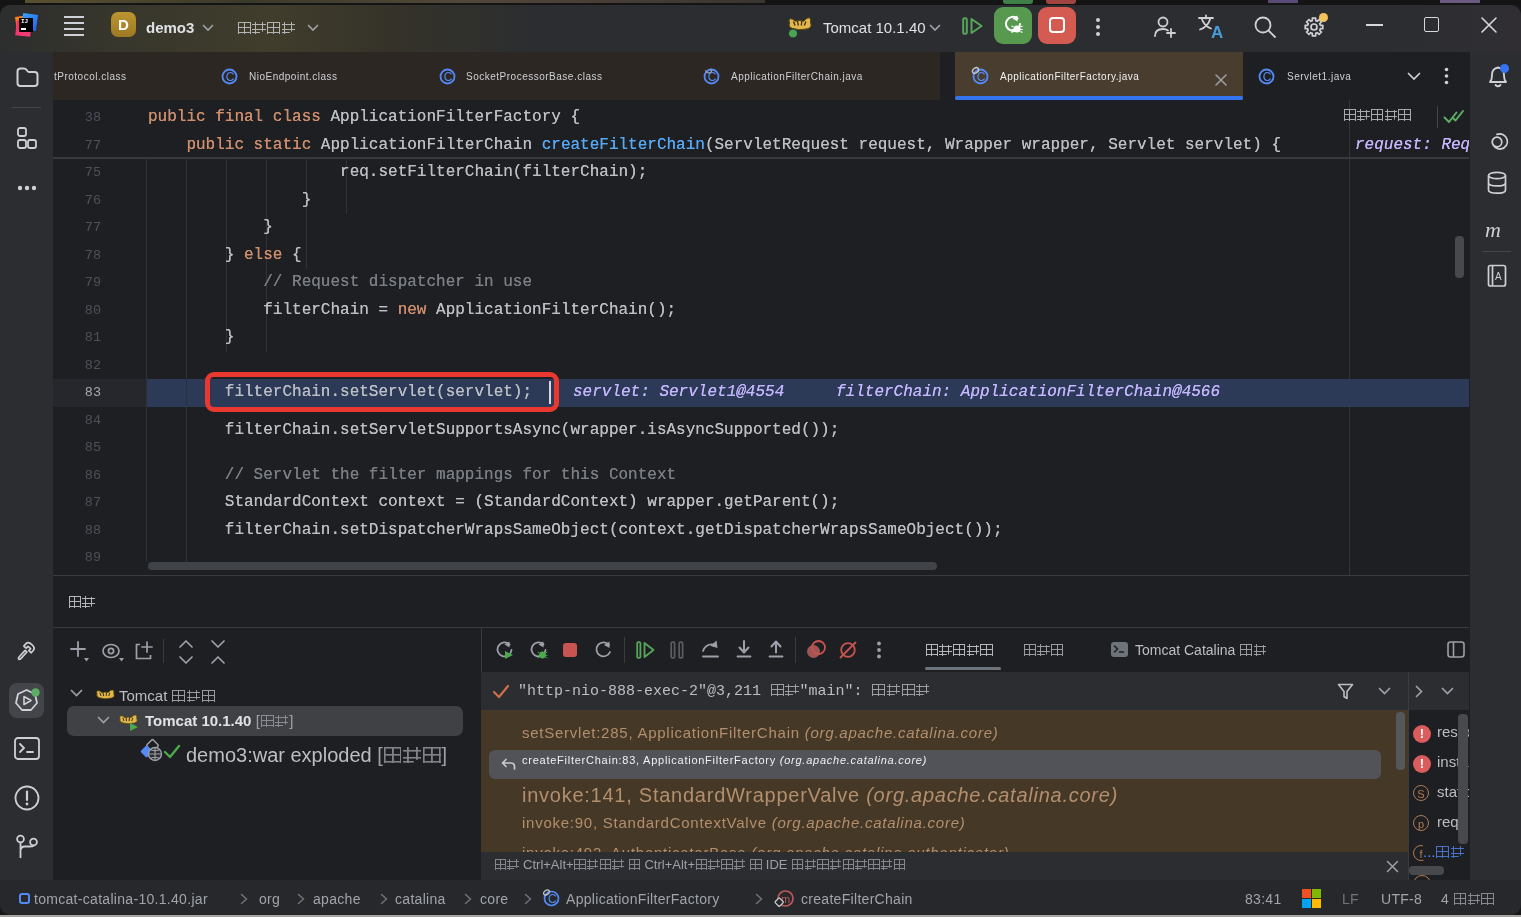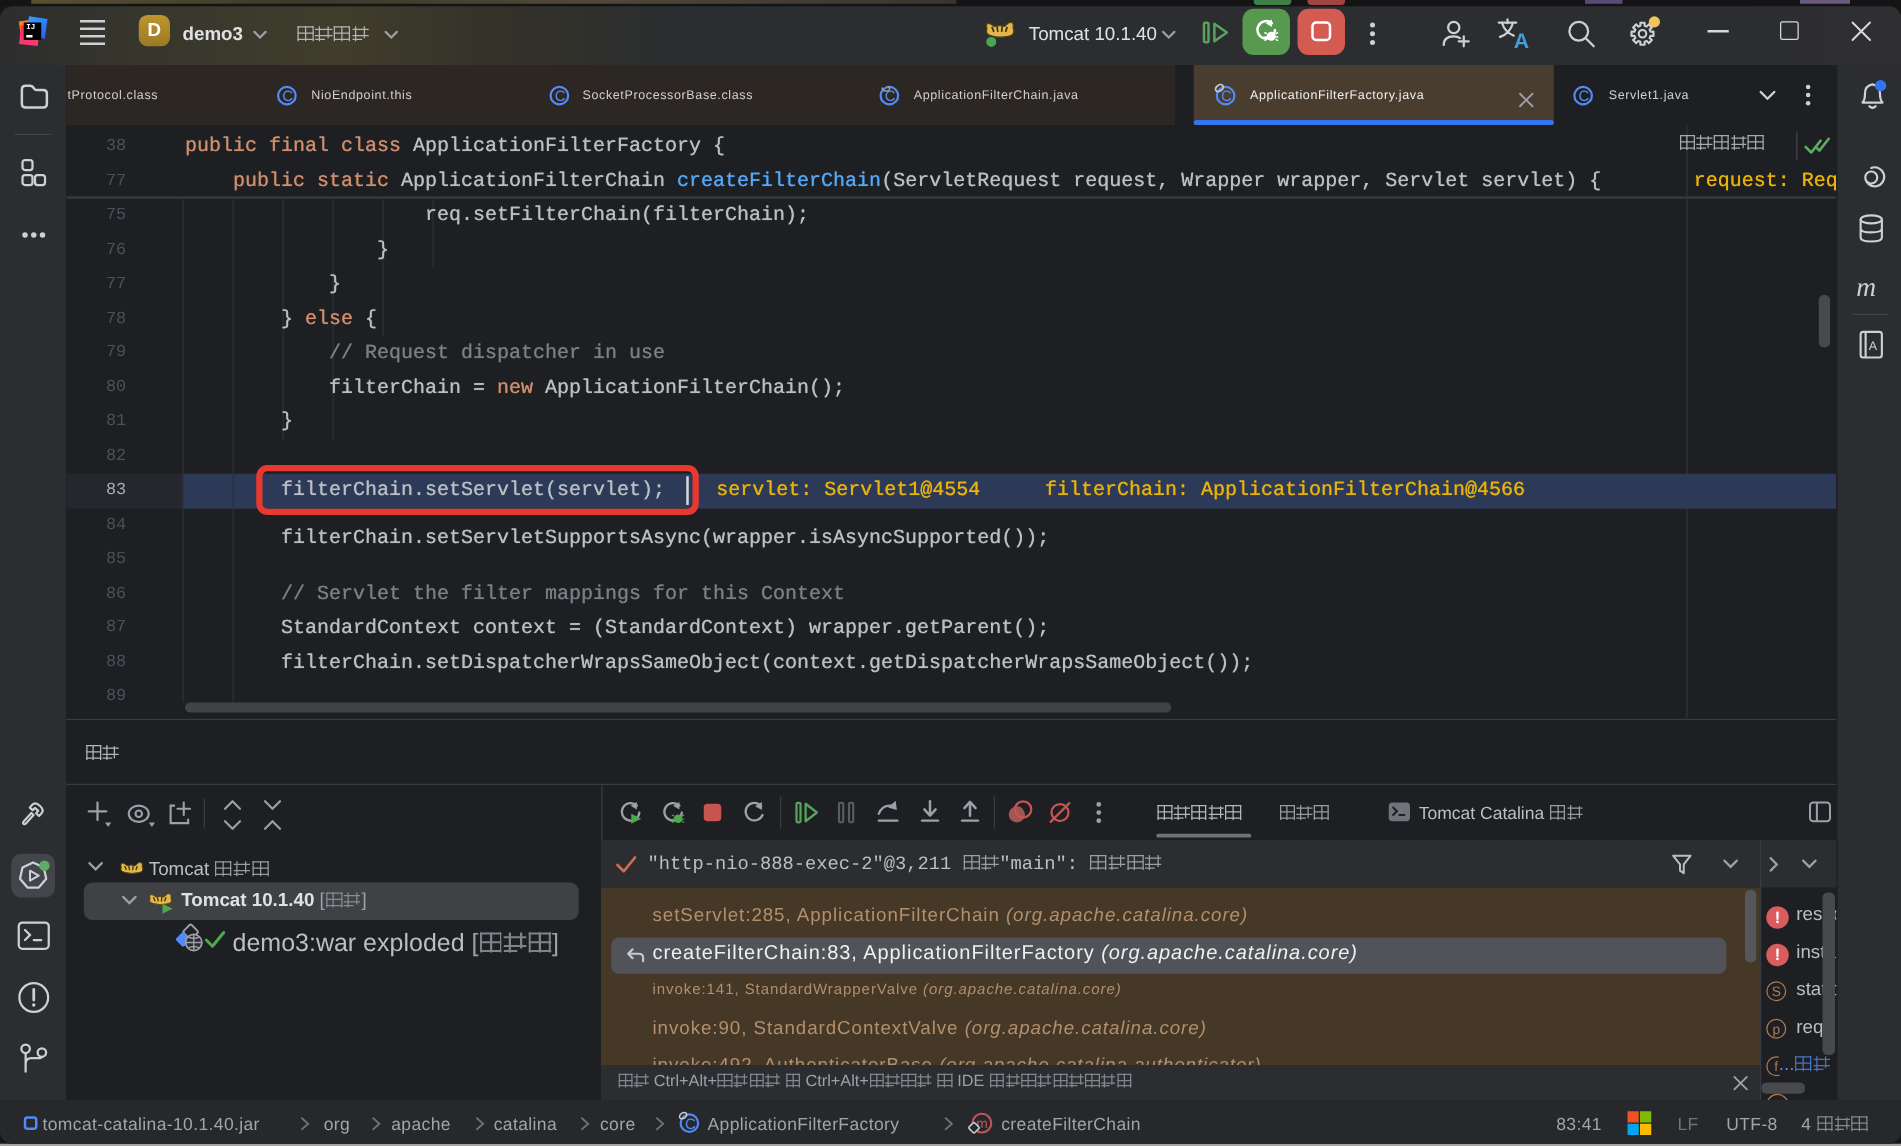--- a/index.html
+++ b/index.html
@@ -26,21 +26,21 @@
 #lstrip{position:absolute;left:0;top:47px;width:53px;height:831px;background:#2b2d30}
 #rstrip{position:absolute;left:1469px;top:47px;width:52px;height:831px;background:#2b2d30;border-left:1px solid #1e1f22}
 
 #tabbar{position:absolute;left:53px;top:47px;width:1416px;height:48px;background:#1e1f22}
 .tabtxt{position:absolute;top:19px;font-size:10px;letter-spacing:.5px;color:#ced0d6;white-space:pre}
 
 #editor{position:absolute;left:53px;top:95px;width:1416px;height:475px;background:#1e1f22;overflow:hidden;font-family:"Liberation Mono",monospace;font-size:16px;letter-spacing:0}
 .ln{position:absolute;left:0;width:48px;text-align:right;font-size:13.5px;letter-spacing:0;color:#4b5059;line-height:27.5px}
 .cl{position:absolute;left:95px;line-height:27.5px;white-space:pre;color:#bcbec4;text-shadow:0 0 .6px currentColor}
 .kw{color:#cf8e6d}.cm{color:#7a7e85}.fn{color:#56a8f5}
-.hint{color:#eab308;}
+.hint{color:#c4b5fd;font-style:italic}
 .guide{position:absolute;width:1px;background:#2f3136}
 
 #bottom{position:absolute;left:53px;top:570px;width:1416px;height:310px;background:#1e1f22;border-top:1px solid #393b40}
 #status{position:absolute;left:0;top:875px;width:1521px;height:35px;background:#26282b;font-size:14px;letter-spacing:.3px;color:#a1a4ab}
 </style></head>
 <body>
 
 <div class="abs" style="left:0;top:0;width:1521px;height:5px;background:#141414"></div>
 <div class="abs" style="left:25px;top:0;width:740px;height:3px;background:linear-gradient(90deg,#5a5030,#3a3a2a 30%,#52483a 60%,#3a3430)"></div>
 <div class="abs" style="left:1003px;top:0;width:30px;height:4px;background:#3f8048;border-radius:0 0 3px 3px"></div>
@@ -213,21 +213,21 @@
 </div>
 <div id="tabbar">
 <div class="abs" style="left:0;top:0;width:887px;height:48px;background:#2c2722"></div>
 <div class="abs" style="left:902px;top:0;width:288px;height:48px;background:#483d2e"></div>
 <div class="abs" style="left:902px;top:44px;width:288px;height:4px;background:#3574f0;border-radius:2px"></div>
 <div class="tabtxt" style="left:1px">tProtocol.class</div>
 <svg class="abs" style="left:168px;top:16px" width="18" height="18">
         <circle cx="8.5" cy="8.5" r="7" stroke="#548af7" stroke-width="1.8" fill="none"></circle>
         <text x="4.8" y="13" font-size="12" fill="#548af7" font-family="Liberation Sans">C</text>
       </svg>
-<div class="tabtxt" style="left:196px">NioEndpoint.this</div>
+<div class="tabtxt" style="left:196px">NioEndpoint.class</div>
 <svg class="abs" style="left:386px;top:16px" width="18" height="18">
         <circle cx="8.5" cy="8.5" r="7" stroke="#548af7" stroke-width="1.8" fill="none"></circle>
         <text x="4.8" y="13" font-size="12" fill="#548af7" font-family="Liberation Sans">C</text>
       </svg>
 <div class="tabtxt" style="left:413px">SocketProcessorBase.class</div>
 <svg class="abs" style="left:650px;top:16px" width="18" height="18">
         <circle cx="8.5" cy="8.5" r="7" stroke="#548af7" stroke-width="1.8" fill="none"></circle>
         <text x="4.8" y="13" font-size="12" fill="#548af7" font-family="Liberation Sans">C</text>
         <path d="M3 2 a3 2 0 1 0 4 -1" stroke="#9da0a8" stroke-width="1.2" fill="none"></path>
       </svg>
@@ -459,22 +459,22 @@
 <svg class="abs" style="left:1388px;top:111px" width="13" height="9">
         <path d="M1.5 1.5l5 5 5-5" stroke="#9da0a8" stroke-width="1.7" fill="none" stroke-linecap="round"></path>
       </svg>
 
 <div class="abs" style="left:428px;top:134px;width:927px;height:142px;background:#453827;overflow:hidden">
 <div class="abs" style="left:41px;top:14px;font-size:15px;letter-spacing:.75px;color:#b38f6d;white-space:pre">setServlet:285, ApplicationFilterChain <i style="font-style:italic">(org.apache.catalina.core)</i></div>
 <div class="abs" style="left:8px;top:40px;width:892px;height:29px;border-radius:6px;background:#515358"></div>
 <svg class="abs" style="left:19px;top:47px" width="17" height="15">
           <path d="M6 2.5 L2.5 6 L6 9.5 M2.5 6 L11 6 Q14.5 6 14.5 9.5 L14.5 12" stroke="#c8cad0" stroke-width="1.7" fill="none" stroke-linecap="round" stroke-linejoin="round"></path>
         </svg>
-<div class="abs" style="left:41px;top:44px;font-size:16px;letter-spacing:.75px;color:#eef0f2;white-space:pre">createFilterChain:83, ApplicationFilterFactory <i style="font-style:italic">(org.apache.catalina.core)</i></div>
-<div class="abs" style="left:41px;top:74px;font-size:12px;letter-spacing:.75px;color:#b38f6d;white-space:pre">invoke:141, StandardWrapperValve <i style="font-style:italic">(org.apache.catalina.core)</i></div>
+<div class="abs" style="left:41px;top:44px;font-size:11px;letter-spacing:.75px;color:#eef0f2;white-space:pre">createFilterChain:83, ApplicationFilterFactory <i style="font-style:italic">(org.apache.catalina.core)</i></div>
+<div class="abs" style="left:41px;top:74px;font-size:20px;letter-spacing:.75px;color:#b38f6d;white-space:pre">invoke:141, StandardWrapperValve <i style="font-style:italic">(org.apache.catalina.core)</i></div>
 <div class="abs" style="left:41px;top:104px;font-size:15px;letter-spacing:.75px;color:#b38f6d;white-space:pre">invoke:90, StandardContextValve <i style="font-style:italic">(org.apache.catalina.core)</i></div>
 <div class="abs" style="left:41px;top:134px;font-size:15px;letter-spacing:.75px;color:#b38f6d;white-space:pre">invoke:492, AuthenticatorBase <i style="font-style:italic">(org.apache.catalina.authenticator)</i></div>
 <div class="abs" style="left:915px;top:2px;width:9px;height:58px;background:#55575b;border-radius:4px"></div>
 </div>
 
 <div class="abs" style="left:428px;top:276px;width:927px;height:29px;background:#2b2d30"></div>
 <div class="abs" style="left:441px;top:281px;font-size:13px;color:#9da0a8"><i class="cj"></i><i class="cj2"></i> Ctrl+Alt+<i class="cj"></i><i class="cj2"></i><i class="cj"></i><i class="cj2"></i> <i class="cj"></i> Ctrl+Alt+<i class="cj"></i><i class="cj2"></i><i class="cj"></i><i class="cj2"></i> <i class="cj"></i> IDE <i class="cj"></i><i class="cj2"></i><i class="cj"></i><i class="cj2"></i><i class="cj"></i><i class="cj2"></i><i class="cj"></i><i class="cj2"></i><i class="cj"></i></div>
 <svg class="abs" style="left:1333px;top:284px" width="13" height="13">
         <path d="M1.5 1.5 L11.5 11.5 M11.5 1.5 L1.5 11.5" stroke="#9da0a8" stroke-width="1.5" stroke-linecap="round"></path>
       </svg>

